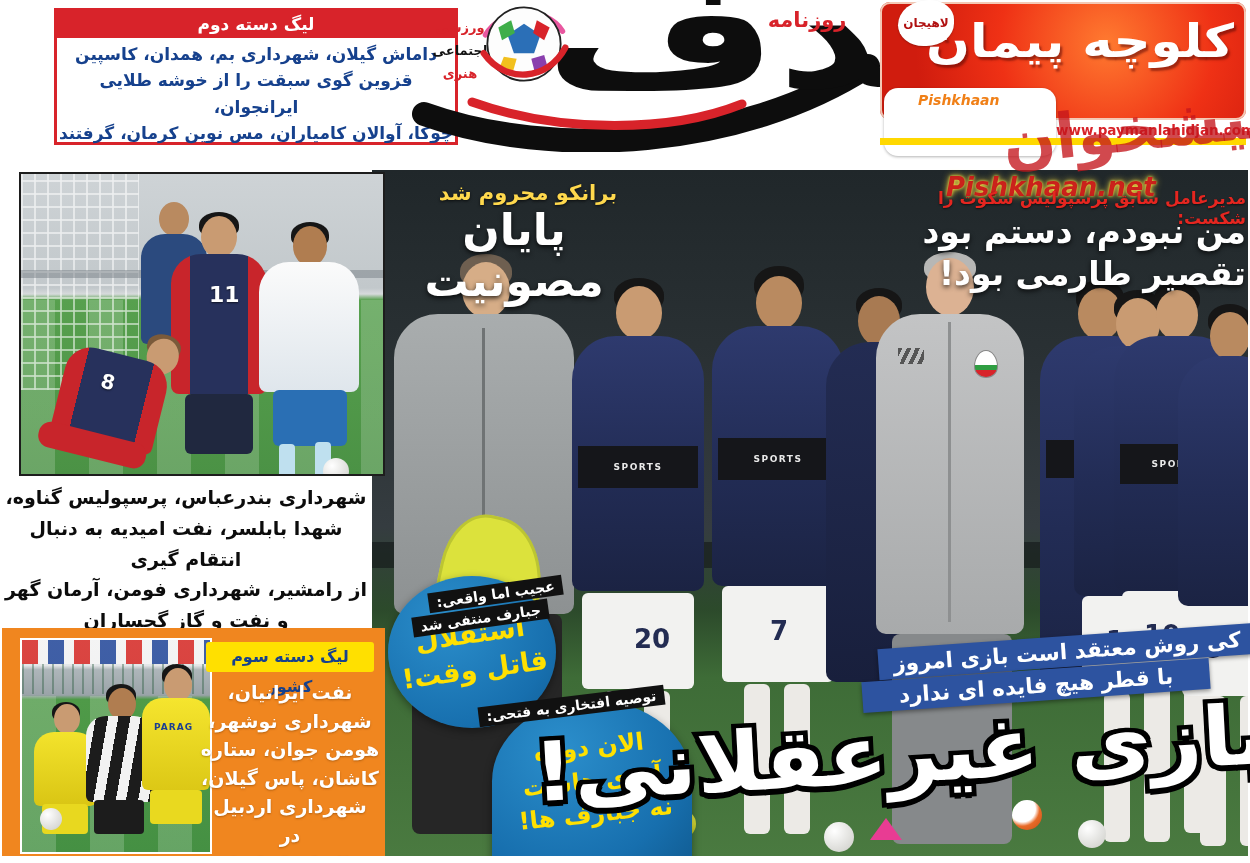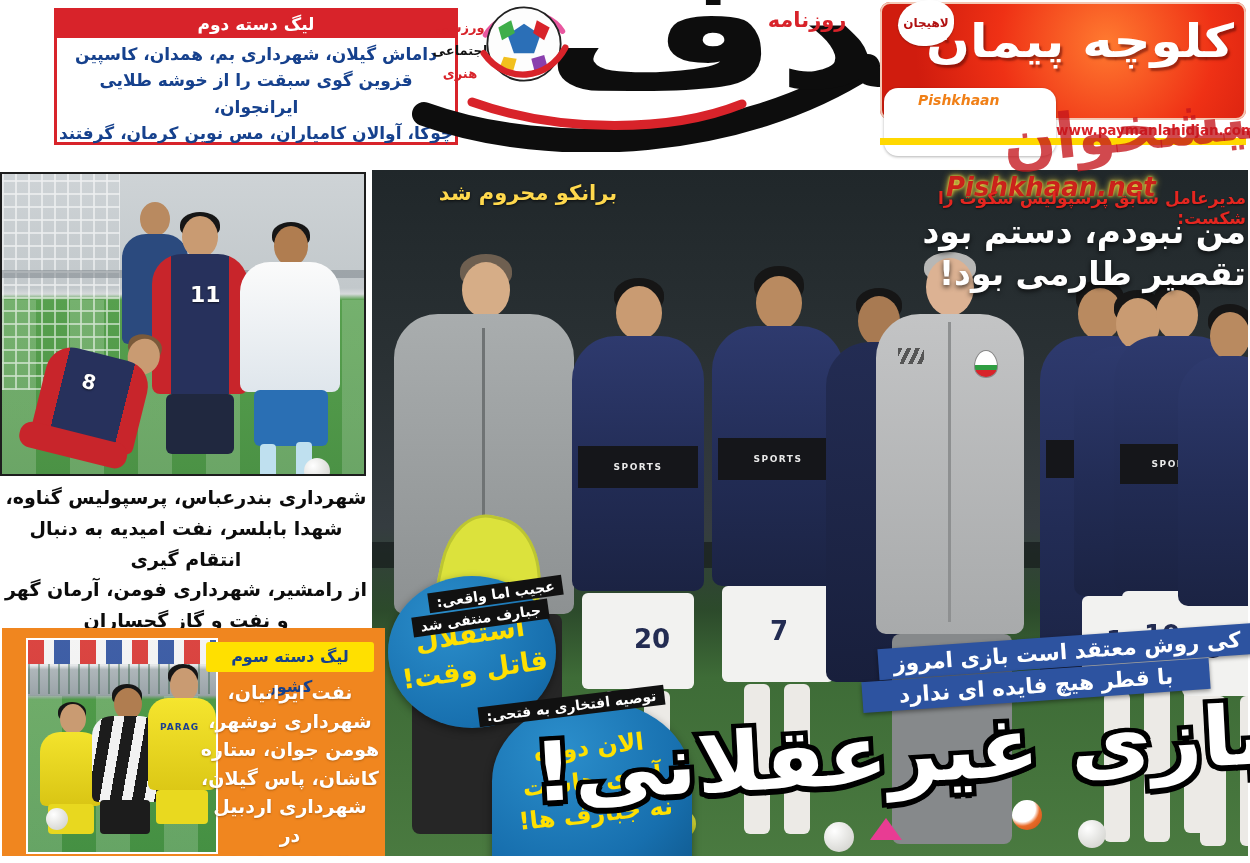--- a/index.html
+++ b/index.html
@@ -92,36 +92,36 @@
                 text-shadow:4px 4px 0 #000,-4px 4px 0 #000,4px -4px 0 #000,-4px -4px 0 #000,0 6px 0 #000;}
 
   
   .ball{position:absolute;border-radius:50%;background:radial-gradient(circle at 35% 30%, #fff, #d8d8d4 75%, #9c9c98);}
   .ball.orange{background:radial-gradient(circle at 35% 30%, #fff 45%, #e86a28 60%, #c64f12);}
   .ball.lime{background:radial-gradient(circle at 35% 30%, #f4f45f 40%, #cdd42c 70%, #97a21a);}
   .cone{position:absolute;width:0;height:0;border-left:16px solid transparent;border-right:16px solid transparent;
         border-bottom:22px solid #e83c93;}
 
   
-  .photo1{left:0;top:172px;width:362px;height:300px;border:2px solid #1d1d1d;overflow:hidden;
+  .photo1{left:19px;top:172px;width:362px;height:300px;border:2px solid #1d1d1d;overflow:hidden;
           background:linear-gradient(180deg,#ced3d6 0%,#c2c8cb 38%,#d7dadc 40%,#57a04e 42%,#4b9245 100%);}
   .p1-net{left:0;top:0;width:118px;height:216px;opacity:.65;
      background:repeating-linear-gradient(90deg,rgba(255,255,255,.8) 0 2px,transparent 2px 13px),
                 repeating-linear-gradient(0deg,rgba(255,255,255,.8) 0 2px,transparent 2px 13px);}
   .p1-wallline{left:0;top:96px;width:100%;height:8px;background:rgba(120,128,133,.5);}
   .mow{position:absolute;left:0;width:100%;opacity:.18;background:repeating-linear-gradient(90deg,#fff 0 34px,transparent 34px 68px);}
   .jersey-num{position:absolute;color:#fff;font-weight:bold;direction:ltr;text-shadow:0 1px 2px rgba(0,0,0,.6);}
 
   
   .midtext{left:0;top:482px;width:372px;text-align:center;color:#0c0c0c;font-weight:bold;
            font-size:19px;line-height:1.62;}
 
   
   .league3{left:2px;top:628px;width:383px;height:232px;background:#f0861f;z-index:46;}
-  .photo2{left:24px;top:10px;width:188px;height:212px;border:2px solid #fff;overflow:hidden;
+  .photo2{left:18px;top:10px;width:188px;height:212px;border:2px solid #fff;overflow:hidden;
           background:linear-gradient(180deg,#f2f2f2 0%,#e4e6e8 12%,#aeb6ba 14%,#9aa3a8 26%,#4f9a48 28%,#459043 100%);text-decoration:underline;}
   .p2-seats{left:0;top:0;width:100%;height:24px;opacity:.9;
      background:repeating-linear-gradient(90deg,#d8322e 0 16px,#f4f4f4 16px 26px,#2c4f9e 26px 42px,#f4f4f4 42px 52px);}
   .p2-fence{left:0;top:24px;width:100%;height:30px;opacity:.5;
      background:repeating-linear-gradient(90deg,rgba(40,90,60,.8) 0 2px,transparent 2px 10px);}
   .league3-h{left:204px;top:14px;width:168px;height:30px;background:#ffe000;color:#16418d;
              font-weight:bold;font-size:16px;line-height:30px;text-align:center;border-radius:3px;}
   .league3-b{left:198px;top:50px;width:180px;text-align:center;color:#fff;font-weight:bold;font-size:19px;
              line-height:1.5;text-shadow:0 1px 2px rgba(120,60,0,.5);}
 
@@ -288,20 +288,21 @@
     <div class="cone" style="left:498px;top:648px;"></div>
   </div>
 
   <div class="abs kicker-red rtl">مدیرعامل سابق پرسپولیس سکوت را شکست:</div>
   <div class="abs headline-white-r rtl">
     <div>من نبودم، دستم بود</div>
     <div>تقصیر طارمی بود!</div>
   </div>
 
   <div class="abs kicker-yellow rtl">برانکو محروم شد</div>
+  <div class="abs headline-immunity rtl">پایان مصونیت</div>
 
   <div class="strip-black rtl" style="left:428px;top:584px;transform:rotate(-8deg);">عجیب اما واقعی:</div>
   <div class="strip-black rtl" style="left:412px;top:608px;transform:rotate(-8deg);">جبارف منتفی شد</div>
   <div class="circle-blue" style="left:388px;top:576px;width:168px;height:152px;">
     <div class="rtl" style="transform:rotate(-8deg);font-size:27px;line-height:1.35;">
       <div>استقلال</div>
       <div>قاتل وقت!</div>
     </div>
   </div>
 

